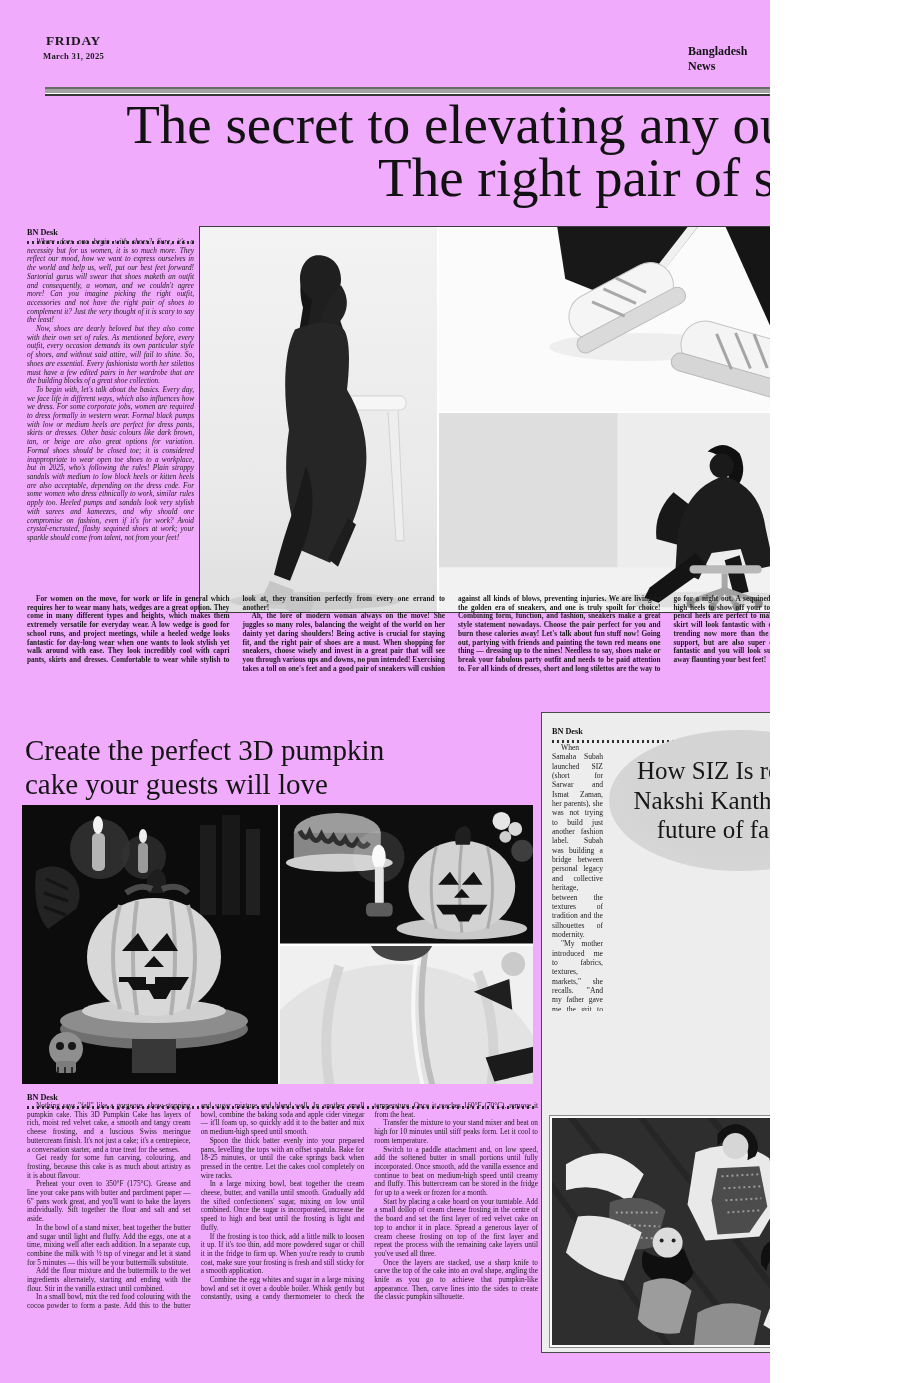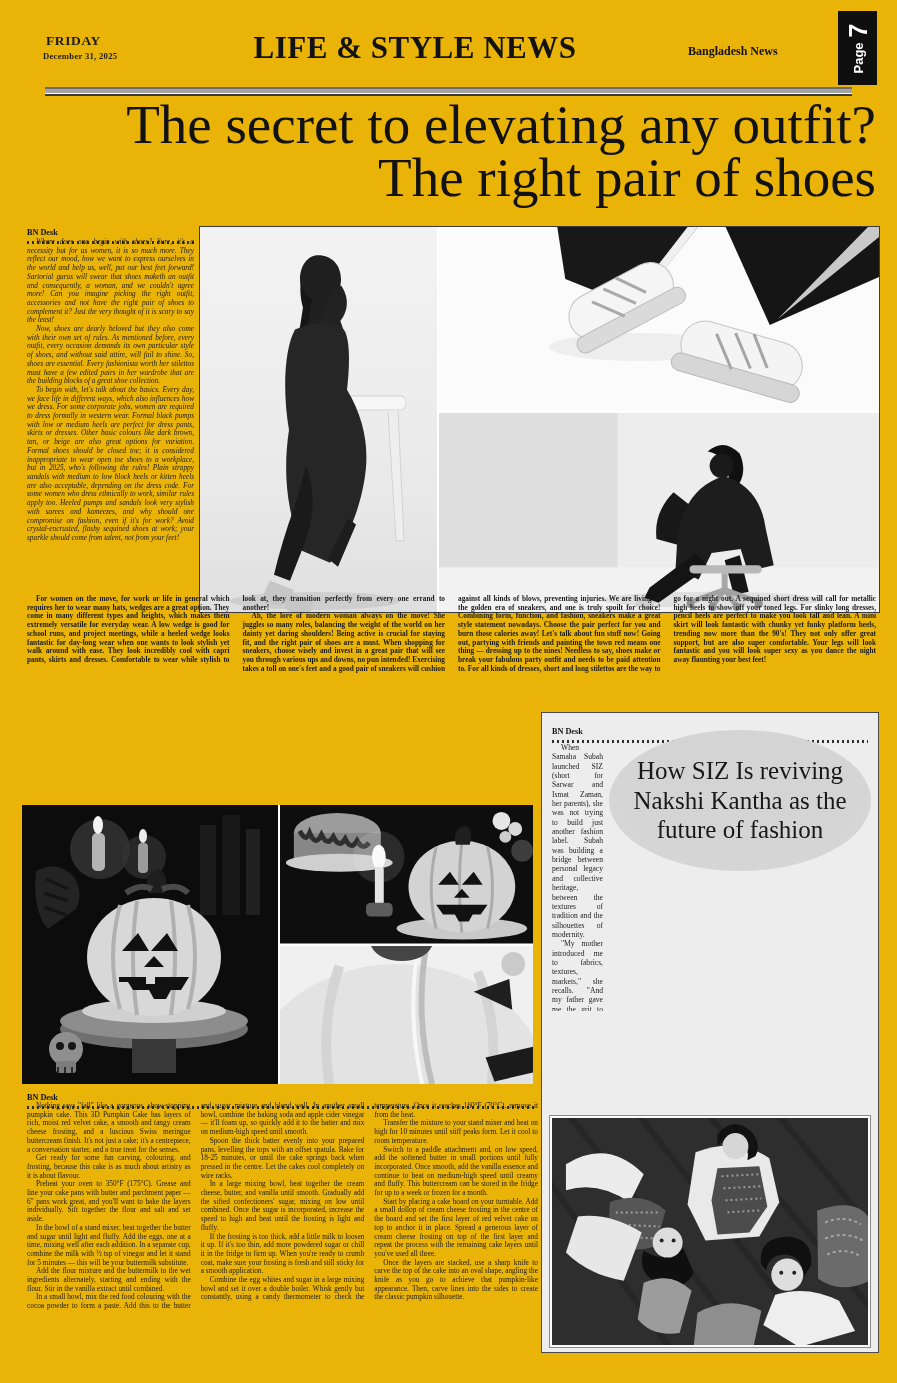--- a/index.html
+++ b/index.html
@@ -1,16 +1,16 @@
 <!DOCTYPE html>
 <html><head>
 <meta charset="utf-8">
 <style>
   html,body{margin:0;padding:0;background:#fff;}
-  .page{position:relative;width:897px;height:1383px;background:#eab308;overflow:hidden;
+  .page{position:relative;width:770px;height:1383px;background:#f0abfc;overflow:hidden;
         font-family:"Liberation Serif","DejaVu Serif",serif;color:#1b1b1b;}
   .abs{position:absolute;}
   
   .h-day{left:46px;top:33px;font-size:13.5px;font-weight:bold;letter-spacing:.6px;}
   .h-date{left:43px;top:51px;font-size:8.6px;font-weight:bold;letter-spacing:.3px;}
   .h-masthead{left:180px;top:30px;width:470px;text-align:center;font-size:31px;font-weight:bold;letter-spacing:.5px;color:#121212;}
   .h-brand{left:688px;top:44px;font-size:12px;font-weight:bold;color:#131313;}
   .pagebox{left:838px;top:11px;width:39px;height:74px;background:#0f0f0f;}
   .pagebox-inner{position:absolute;left:-17.5px;top:17.5px;width:74px;height:39px;
      transform:rotate(-90deg);display:flex;align-items:center;justify-content:center;gap:5px;
@@ -54,22 +54,21 @@
   .siz-text{font-size:7.6px;line-height:9.35px;text-align:justify;overflow:hidden;height:268px;}
   .siz-photo{position:absolute;left:7px;right:7px;bottom:4px;height:231px;
      border:1px solid #8a8a8a;outline:2px solid #fafafa;outline-offset:-3px;background:#2e2e2e;}
 </style>
 </head>
 <body>
 
 <div class="page">
 
   <div class="abs h-day">FRIDAY</div>
-  <div class="abs h-date">December 31, 2025</div>
-  <div class="abs h-masthead">LIFE &amp; STYLE NEWS</div>
+  <div class="abs h-date">March 31, 2025</div>
   <div class="abs h-brand">Bangladesh News</div>
   <div class="abs pagebox">
     <div class="pagebox-inner">
       <span class="pagebox-word">Page</span>
       <span class="pagebox-num">7</span>
     </div>
   </div>
   <div class="abs h-rule"></div>
 
   <div class="abs headline1">
@@ -153,20 +152,24 @@
           <circle cx="297" cy="191" r="4" fill="#8f8f8f"></circle>
       </svg>
     </div>
   </div>
 
   <div class="abs a1-bottom bodytxt">
       <p>For women on the move, for work or life in general which requires her to wear many hats, wedges are a great option. They come in many different types and heights, which makes them extremely versatile for everyday wear. A low wedge is good for school runs, and project meetings, while a heeled wedge looks fantastic for day-long wear when one wants to look stylish yet walk around with ease. They look incredibly cool with capri pants, skirts and dresses. Comfortable to wear while stylish to look at, they transition perfectly from every one errand to another!</p>
       <p>Ah, the lore of modern woman always on the move! She juggles so many roles, balancing the weight of the world on her dainty yet daring shoulders! Being active is crucial for staying fit, and the right pair of shoes are a must. When shopping for sneakers, choose wisely and invest in a great pair that will see you through various ups and downs, no pun intended! Exercising takes a toll on one's feet and a good pair of sneakers will cushion against all kinds of blows, preventing injuries. We are living in the golden era of sneakers, and one is truly spoilt for choice! Combining form, function, and fashion, sneakers make a great style statement nowadays. Choose the pair perfect for you and burn those calories away! Let's talk about fun stuff now! Going out, partying with friends and painting the town red means one thing — dressing up to the nines! Needless to say, shoes make or break your fabulous party outfit and needs to be paid attention to. For all kinds of dresses, short and long stilettos are the way to go for a night out. A sequined short dress will call for metallic high heels to show off your toned legs. For slinky long dresses, pencil heels are perfect to make you look tall and lean. A mini skirt will look fantastic with chunky yet funky platform heels, trending now more than the 90's! They not only offer great support, but are also super comfortable. Your legs will look fantastic and you will look super sexy as you dance the night away flaunting your best feet!</p>
     </div>
 
+  <div class="abs headline2">
+    <div>Create the perfect 3D pumpkin</div>
+    <div>cake your guests will love</div>
+  </div>
 
   <div class="abs a2-photos">
     <div class="ph ph-pumpkin-dark">
       <svg viewBox="0 0 256 279" preserveAspectRatio="none">
         <rect width="256" height="279" fill="#0c0c0c"></rect>
         <circle cx="78" cy="44" r="30" fill="#3c3c3c" opacity=".7"></circle>
         <circle cx="122" cy="52" r="22" fill="#333" opacity=".7"></circle>
         <rect x="70" y="28" width="13" height="38" rx="5" fill="#cdcdcd" opacity=".85"></rect>
         <ellipse cx="76" cy="20" rx="5" ry="9" fill="#f3f3f3"></ellipse>
         <rect x="116" y="38" width="10" height="30" rx="4" fill="#b9b9b9" opacity=".8"></rect>

